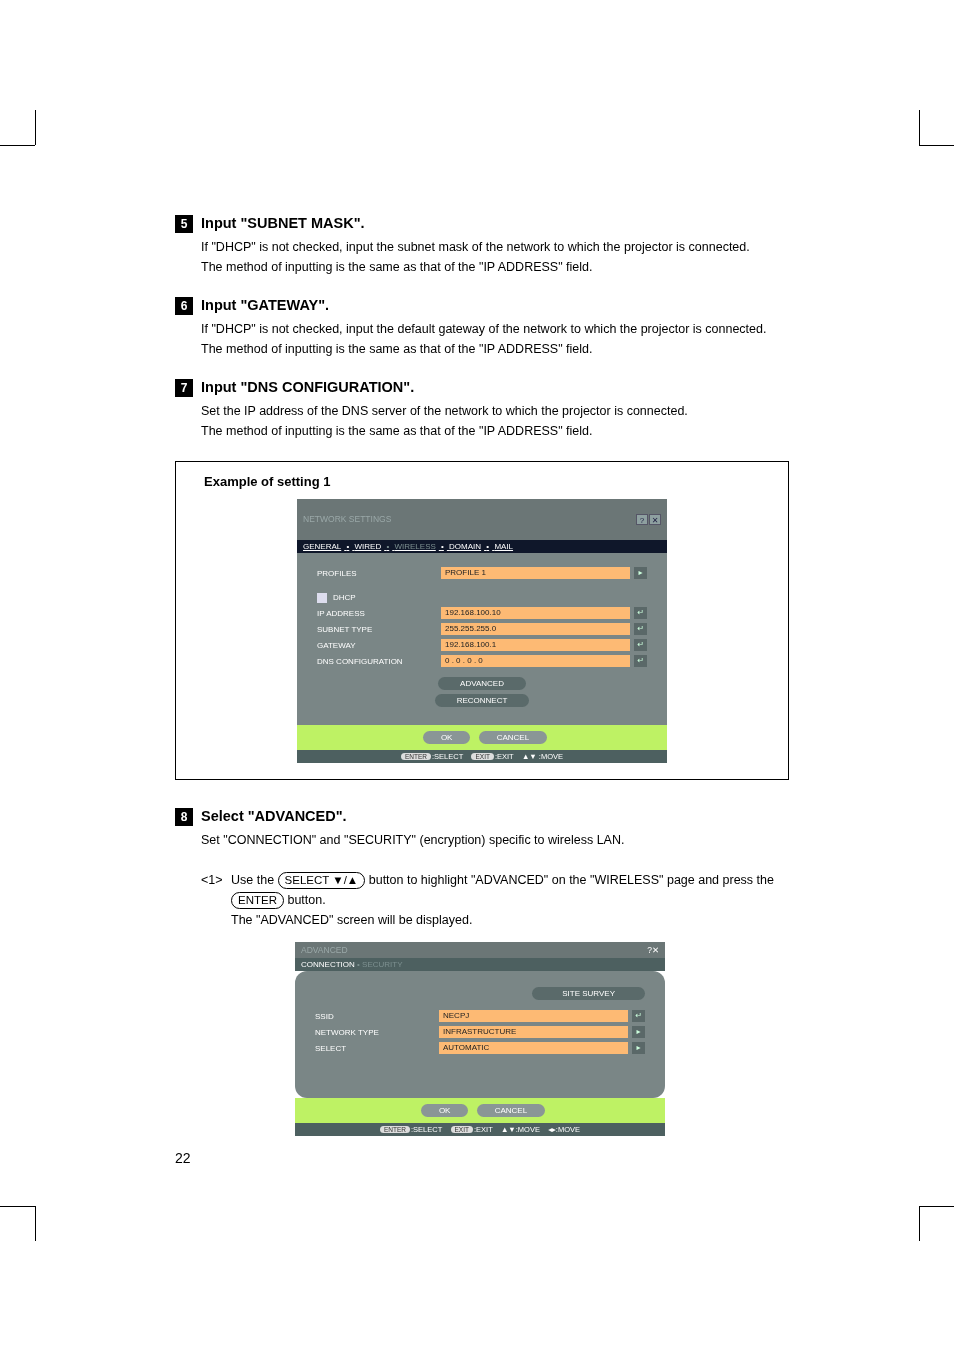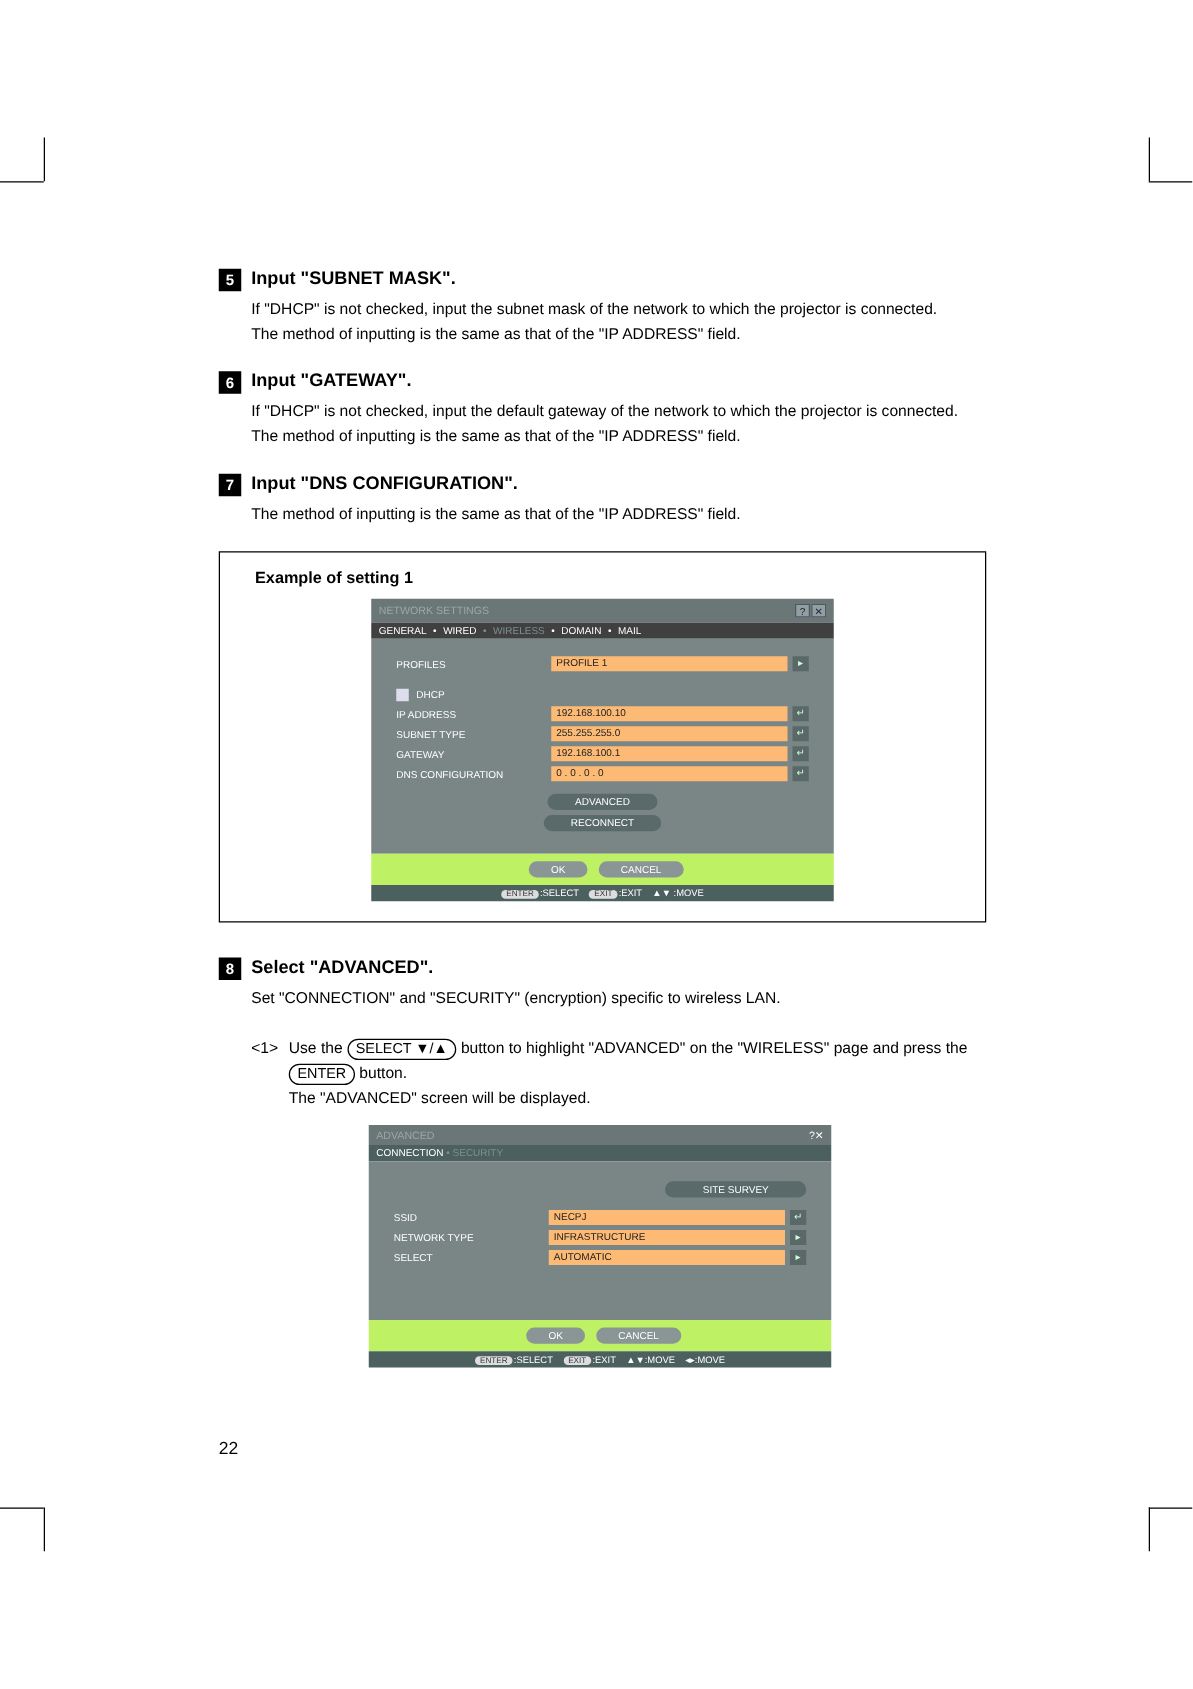--- a/index.html
+++ b/index.html
@@ -65,42 +65,42 @@
     .sub-step{ display:flex; font-size:12.5px; line-height:1.6; margin-left:26px;}
     .sub-num{ width:30px; flex:0 0 30px;}
     .btn-key{ border:1px solid #000; border-radius:9px; padding:0 6px; font-size:11.5px; display:inline-block; line-height:15px;}
     
     .osd {
       width: 370px; margin: 0 auto;
       font-size: 8px;
       color: #fff;
       font-family: Arial, sans-serif;
     }
-    .osd-head { background:#6b7676; padding:4px 6px; display:flex; justify-content:space-between; font-size:8.5px;gap:17px;}
+    .osd-head { background:#6b7676; padding:15px 6px; display:flex; justify-content:space-between; font-size:8.5px;gap:17px;}
     .osd-head .wicons span{ display:inline-block; width:12px; height:11px; background:#8ea0a0; border:1px solid #556; margin-left:1px; font-size:8px; text-align:center; line-height:11px; color:#224;}
-    .osd-tabs{ background:#404040; padding:2px 6px; font-size:8px;}
+    .osd-tabs{ background:#0f172a; padding:2px 6px; font-size:8px;text-decoration:underline;}
     .osd-tabs span{ margin-right:3px;}
     .osd-tabs .active{ color:#fff; }
     .osd-tabs .dim{ color:#7d9090;}
     .osd-body{ background:#7a8686; padding:14px 20px 10px;}
     .osd-row{ display:flex; align-items:center; margin-bottom:4px;}
     .osd-label{ width:124px; font-size:8px;}
     .osd-field{ flex:1; background:#fdba74; color:#222; padding:1px 4px; font-size:8px; height:12px; line-height:10px;}
     .osd-chip{ width:13px; height:12px; background:#5a6868; margin-left:4px; text-align:center; font-size:8px; line-height:12px; color:#cfd;}
     .osd-check{ display:inline-block; width:10px; height:10px; background:#dde; margin-right:6px; vertical-align:middle;}
     .osd-midbtns{ text-align:center; margin:8px 0 6px;}
     .osd-midbtn{ display:inline-block; background:#5a6a6a; border-radius:9px; padding:2px 22px; margin:2px; font-size:8px;}
     .osd-footbtns{ background:#bef264; text-align:center; padding:6px 28px;}
     .osd-fbtn{ display:inline-block; background:#8a9696; border-radius:9px; padding:2px 18px; margin-left:6px; font-size:8px; color:#fff;}
     .osd-hint{ background:#4d6060; text-align:center; font-size:7.5px; padding:2px;}
     .osd-hint .pill{ background:#ddd; color:#333; border-radius:6px; padding:0 4px; font-size:6.5px; margin-right:1px;}
     .osd2-head{ background:#6b7676; padding:3px 6px; display:flex; justify-content:space-between; font-size:8.5px;}
     .osd2-tabs{ background:#4d6060; padding:2px 6px; font-size:8px;}
     .osd2-tabs .dim{ color:#7d9090;}
-    .osd2-body{ background:#7a8686; padding:16px 20px 40px;}
+    .osd2-body{ background:#7a8686; padding:16px 20px 40px;border-radius:12px;}
     .osd2-sitebtn{ text-align:right; margin-bottom:10px;}
     .osd2-site{ display:inline-block; background:#5a6a6a; border-radius:9px; padding:2px 30px; font-size:8px;}
     .page-num{ position:absolute; left:175px; bottom:185px; font-size:14px;}
     .dark-title{ color:#9aa8a8;}
   </style>
 </head>
 <body>
 
 <div class="crop-marks crop-tl"></div>
 <div class="crop-marks crop-tr"></div>
@@ -124,20 +124,21 @@
     <div class="step-body">
       <div>If "DHCP" is not checked, input the default gateway of the network to which the projector is connected.</div>
       <div>The method of inputting is the same as that of the "IP ADDRESS" field.</div>
     </div>
   </div>
 
   <div class="step">
     <div class="step-num">7</div>
     <div class="step-title">Input "DNS CONFIGURATION".</div>
     <div class="step-body">
+      <div>Set the IP address of the DNS server of the network to which the projector is connected.</div>
       <div>The method of inputting is the same as that of the "IP ADDRESS" field.</div>
     </div>
   </div>
 
   <div class="example-box">
     <div class="example-title">Example of setting 1</div>
     <div class="osd">
       <div class="osd-head">
         <span class="dark-title">NETWORK SETTINGS</span>
         <span class="wicons">

